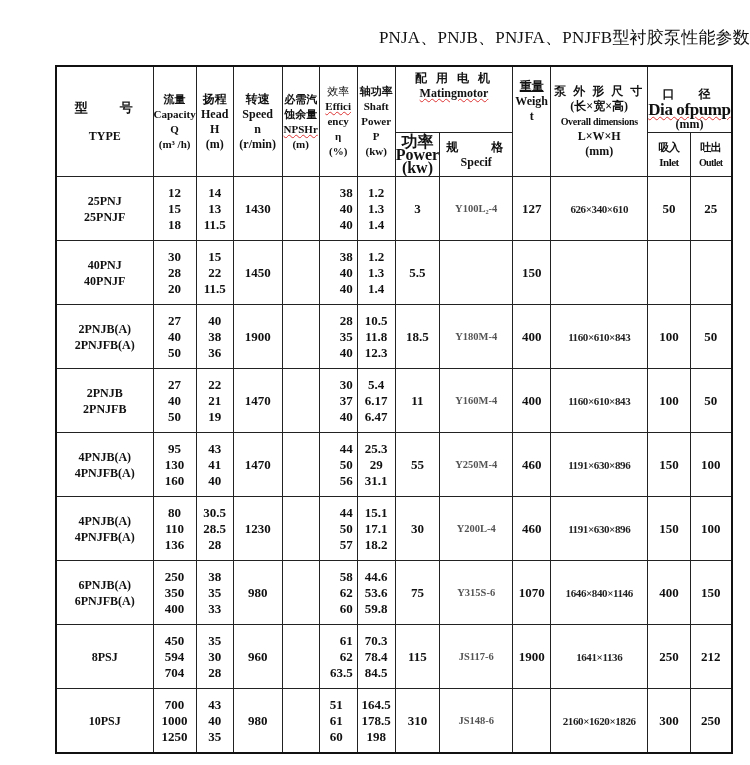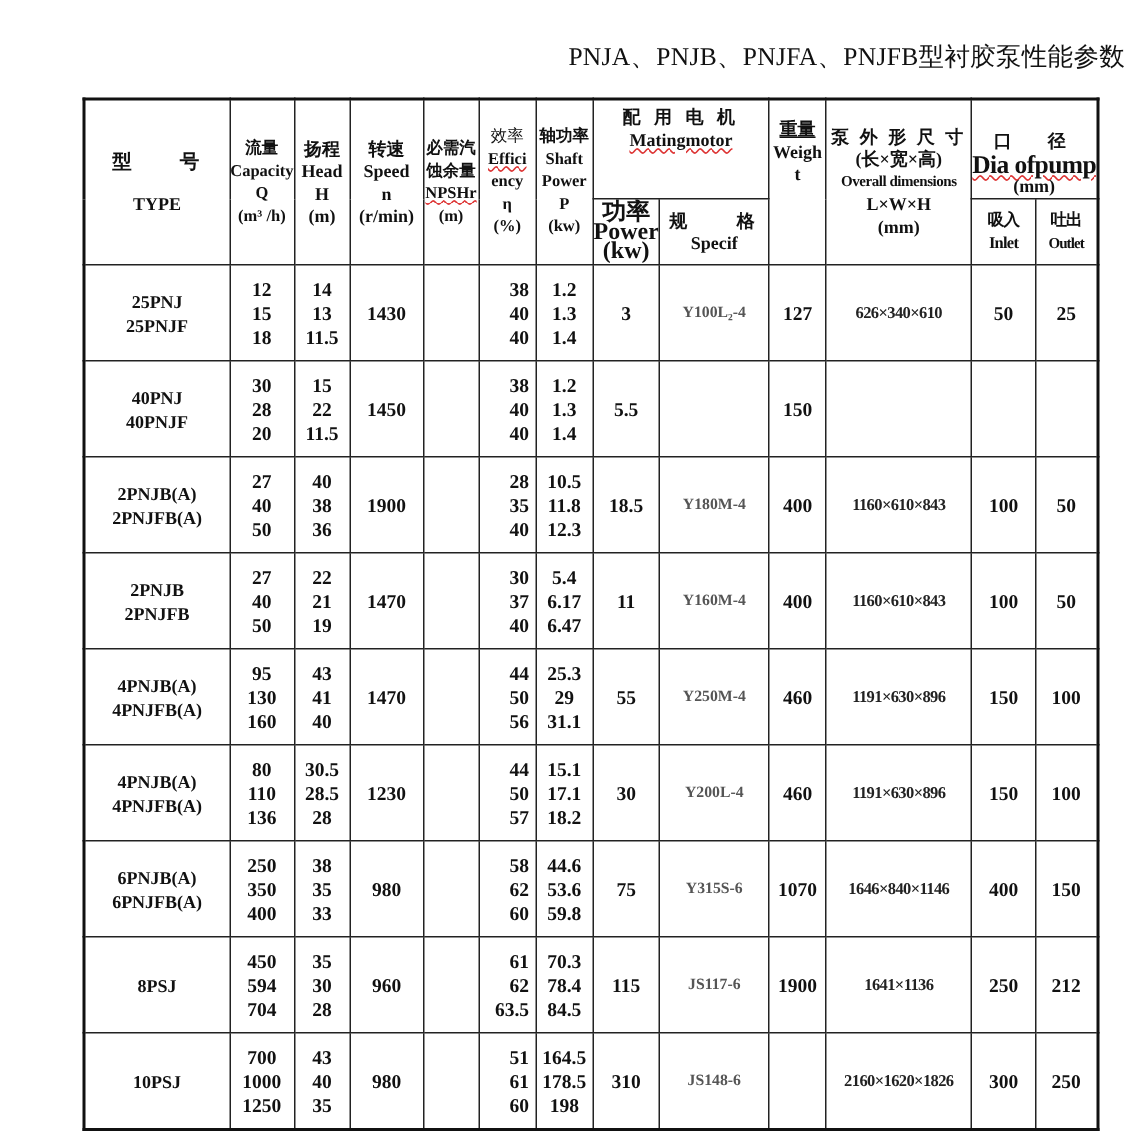--- a/index.html
+++ b/index.html
@@ -406,21 +406,21 @@
           <span>1000</span>
           <span>1250</span>
         </td>
     <td class="nums stack">
           <span>43</span>
           <span>40</span>
           <span>35</span>
         </td>
     <td class="num1">980</td>
     <td class="num1"></td>
-    <td class="nums stack" style="text-align:right;padding-right:4px">
+    <td class="nums stack" style="padding-right:4px">
           <span>51</span>
           <span>61</span>
           <span>60</span>
         </td>
     <td class="nums stack">
           <span>164.5</span>
           <span>178.5</span>
           <span>198</span>
         </td>
     <td class="num1">310</td>

